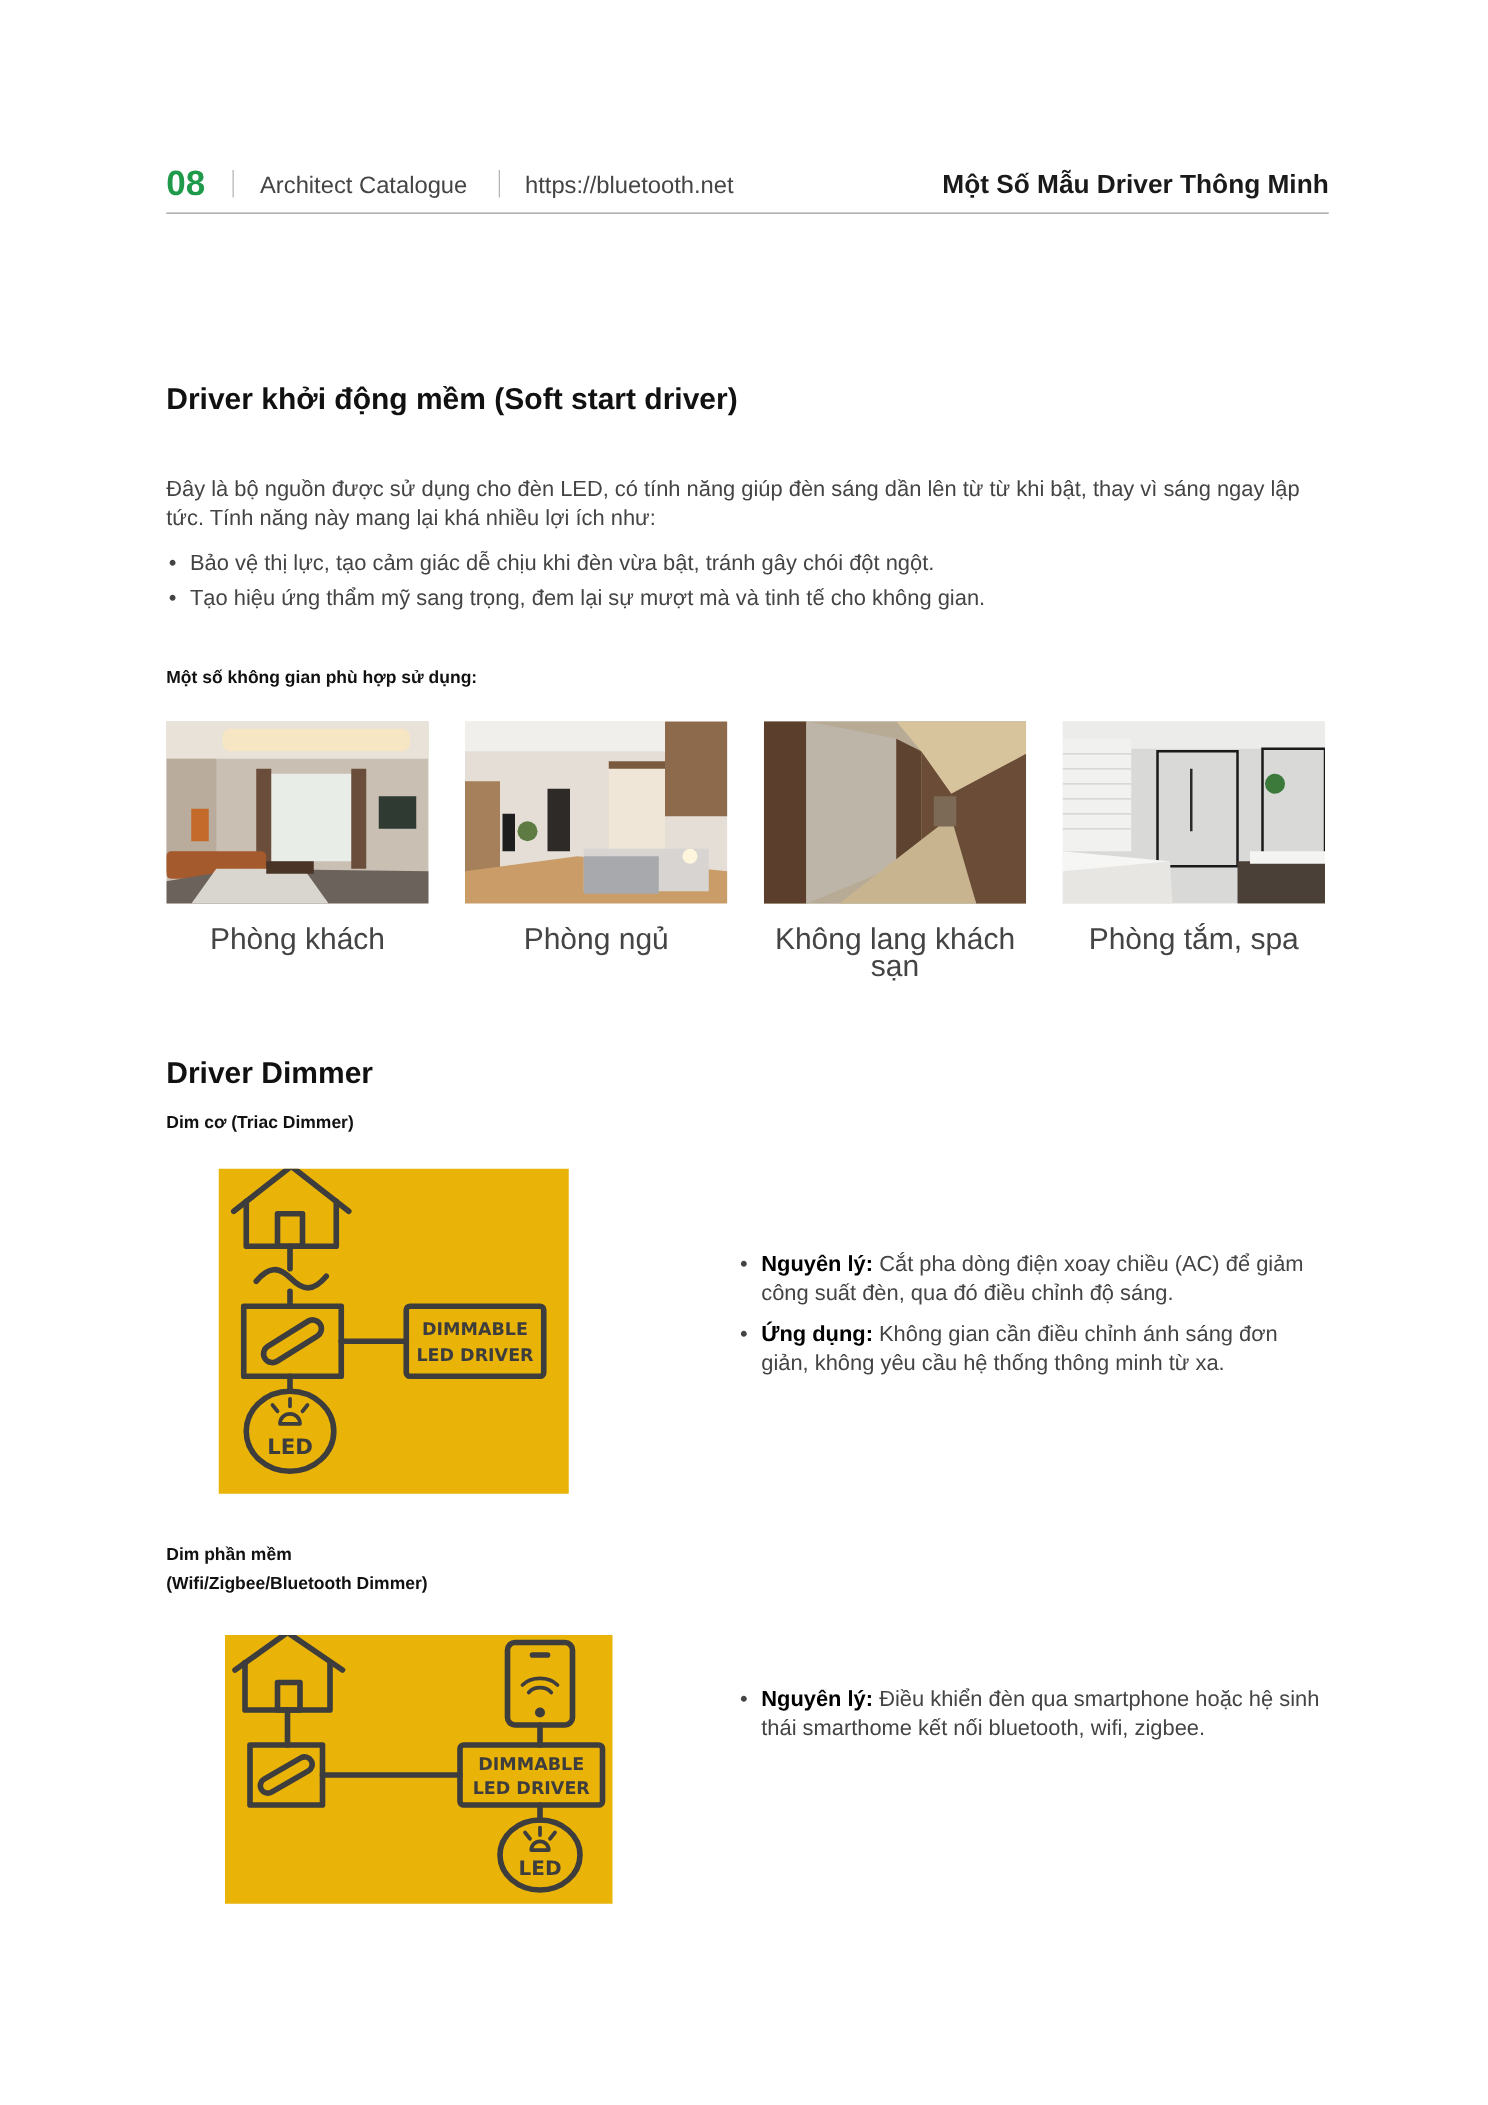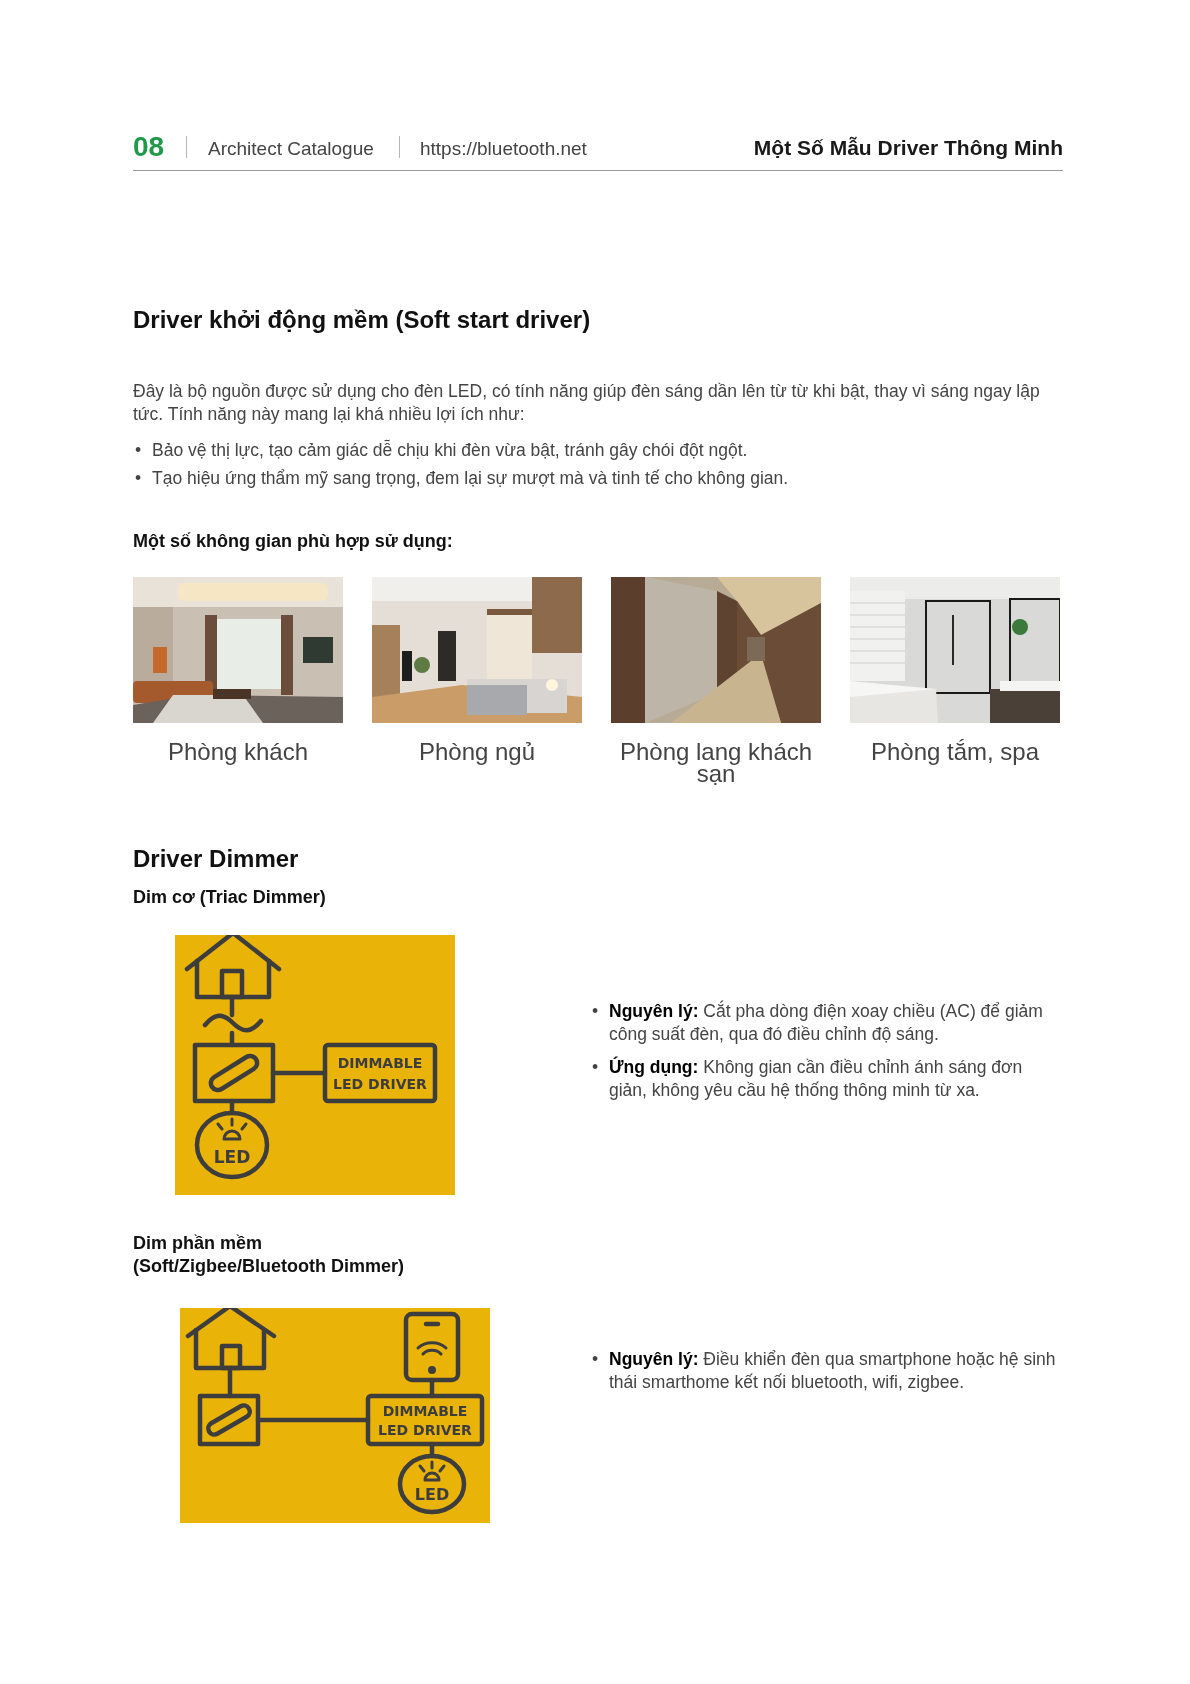--- a/index.html
+++ b/index.html
@@ -9,21 +9,21 @@
 
     
     .hdr-num { left: 133px; top: 130px; font-size: 28px; font-weight: bold; color: #1f9a4b; line-height: 34px; }
     .hdr-sep { width: 1px; height: 22px; background: #b5b5b5; top: 136px; }
     .hdr-text { top: 137px; font-size: 19px; color: #444; line-height: 24px; }
     .hdr-title { right: 127px; top: 134px; font-size: 21px; font-weight: bold; color: #1a1a1a; line-height: 28px; }
     .hdr-rule { left: 133px; top: 170px; width: 930px; height: 1px; background: #9a9a9a; }
 
     
     .h2 { font-size: 24px; font-weight: bold; color: #111; line-height: 30px; }
-    .h3 { font-size: 18px; font-weight: bold; color: #111; line-height: 23px; }
+    .h3 { font-size: 14px; font-weight: bold; color: #111; line-height: 23px; }
 
     .para { left: 133px; top: 380px; width: 935px; font-size: 17.5px; color: #444; line-height: 23px; }
     ul.bullets { margin: 0; padding: 0; list-style: none; }
     ul.bullets li { position: relative; padding-left: 19px; }
     ul.bullets li::before { content: "•"; position: absolute; left: 2px; top: 0; color: #444; }
     .bl1 { left: 133px; top: 436px; width: 935px; font-size: 17.5px; color: #444; line-height: 28px; }
 
     
     .photo { top: 577px; width: 210px; height: 146px; overflow: hidden; }
     .photo svg { display: block; width: 100%; height: 100%; }
@@ -125,21 +125,21 @@
     <circle cx="170" cy="50" r="8" fill="#3b7a3b"></circle>
     <polygon points="0,146 80,146 86,112 0,104" fill="#f6f6f4"></polygon>
     <polygon points="0,120 86,112 88,146 0,146" fill="#e8e6e2"></polygon>
     <rect x="140" y="112" width="70" height="34" fill="#4a4038"></rect>
     <rect x="150" y="104" width="60" height="10" fill="#f4f4f2"></rect>
   </svg>
 </div>
 
 <div class="abs caption" style="left:133px;">Phòng khách</div>
 <div class="abs caption" style="left:372px;">Phòng ngủ</div>
-<div class="abs caption" style="left:611px;">Phòng lang khách sạn</div>
+<div class="abs caption" style="left:611px;">Không lang khách sạn</div>
 <div class="abs caption" style="left:850px;">Phòng tắm, spa</div>
 
 <div class="abs h2" style="left:133px; top:844px;">Driver Dimmer</div>
 <div class="abs h3" style="left:133px; top:886px;">Dim cơ (Triac Dimmer)</div>
 
 <div class="abs diagram" style="left:175px; top:935px; width:280px; height:260px;">
   <svg viewBox="0 0 280 260">
     <g fill="none" stroke="#3d3d3d" stroke-width="4.5" stroke-linejoin="round" stroke-linecap="round">
       <g>
         <polyline points="12,34 58,-2 104,34"></polyline>
@@ -169,21 +169,21 @@
     <text x="57" y="228" text-anchor="middle" font-family="DejaVu Sans, sans-serif" font-weight="bold" font-size="17" fill="#3d3d3d">LED</text>
   </svg>
 </div>
 
 <ul class="abs bullets side-list" style="left:590px; top:1000px;">
   <li><b>Nguyên lý:</b><span> Cắt pha dòng điện xoay chiều (AC) để giảm công suất đèn, qua đó điều chỉnh độ sáng.</span></li>
   <li><b>Ứng dụng:</b><span> Không gian cần điều chỉnh ánh sáng đơn giản, không yêu cầu hệ thống thông minh từ xa.</span></li>
 </ul>
 
 <div class="abs h3" style="left:133px; top:1232px;">Dim phần mềm</div>
-<div class="abs h3" style="left:133px; top:1255px;">(Soft/Zigbee/Bluetooth Dimmer)</div>
+<div class="abs h3" style="left:133px; top:1255px;">(Wifi/Zigbee/Bluetooth Dimmer)</div>
 
 <div class="abs diagram" style="left:180px; top:1308px; width:310px; height:215px;">
   <svg viewBox="0 0 310 215">
     <g fill="none" stroke="#3d3d3d" stroke-width="4.5" stroke-linejoin="round" stroke-linecap="round">
       <g>
         <polyline points="8,28 50,-2 94,28"></polyline>
         <polyline points="16,22 16,60 84,60 84,22"></polyline>
         <rect x="42" y="38" width="18" height="22"></rect>
         <line x1="50" y1="60" x2="50" y2="88"></line>
       </g>

